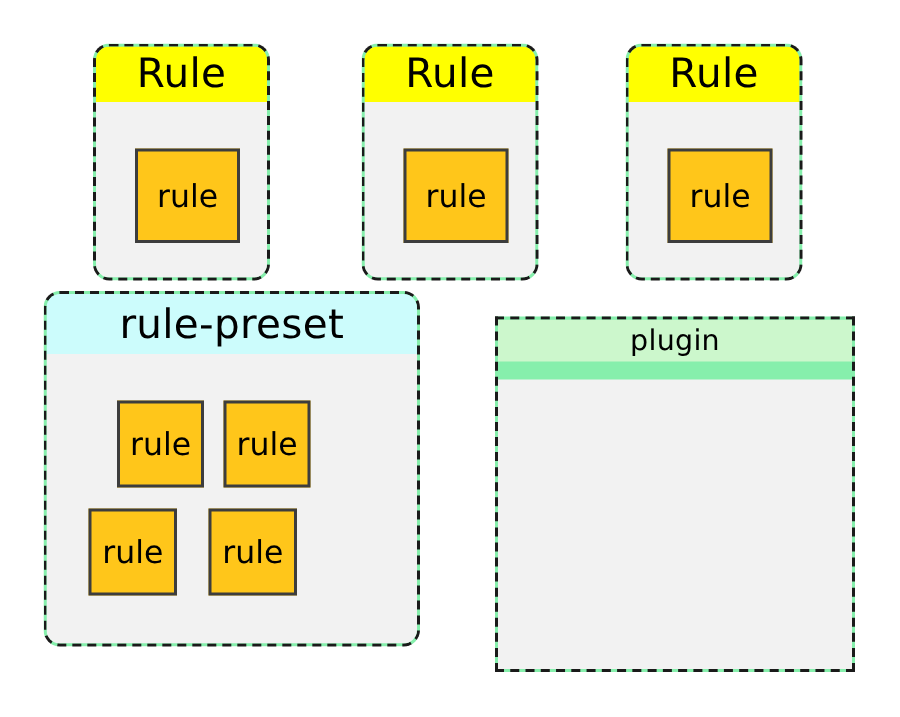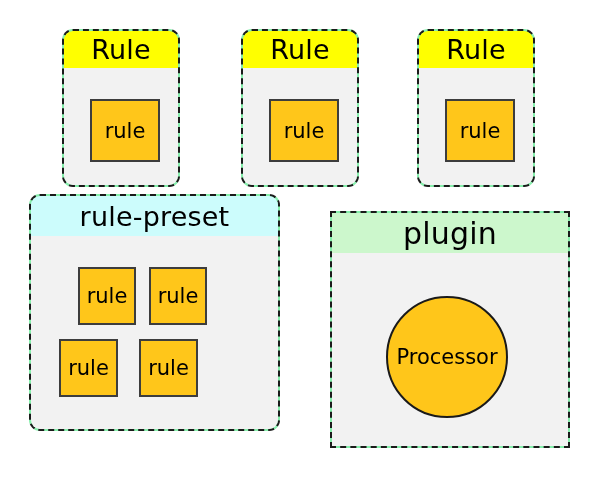--- a/index.html
+++ b/index.html
@@ -121,21 +121,21 @@
   .rp-node-3 { left: 28px;  top: 143px; width: 59px; height: 58px; }
   .rp-node-4 { left: 108px; top: 143px; width: 59px; height: 58px; }
 
   
   #plugin-group {
     left: 330px;
     top: 211px;
     width: 240px;
     height: 237px;
   }
-  #plugin-group .group-header { height: 40px; font-size: 30px; }
+  #plugin-group .group-header { height: 28px; font-size: 19px; }
   #plugin-group .group-body   { top: 40px; }
 
   #plugin-group .processor-node {
     width: 122px;
     height: 122px;
     left: 54px;
     top: 83px;
     font-size: 21px;
   }
 </style>
@@ -169,16 +169,15 @@
     <div class="rule-node rp-node-1">rule</div>
     <div class="rule-node rp-node-2">rule</div>
     <div class="rule-node rp-node-3">rule</div>
     <div class="rule-node rp-node-4">rule</div>
   </div>
 
   <div class="group sharp" id="plugin-group">
     <div class="group-header hdr-green">plugin</div>
     <div class="group-body"></div>
 
-    <div class="processor-node">Processor</div>
   </div>
 
 </div>
 
 </body></html>

